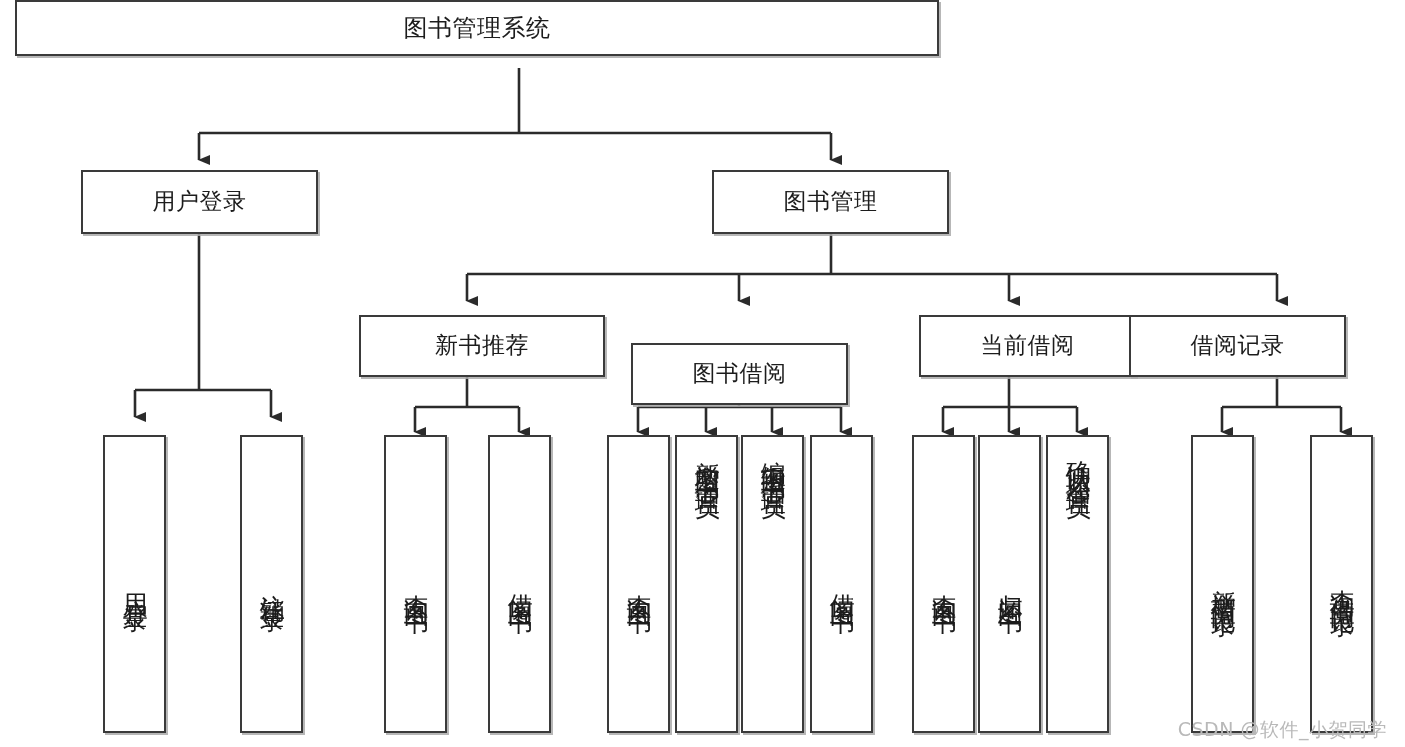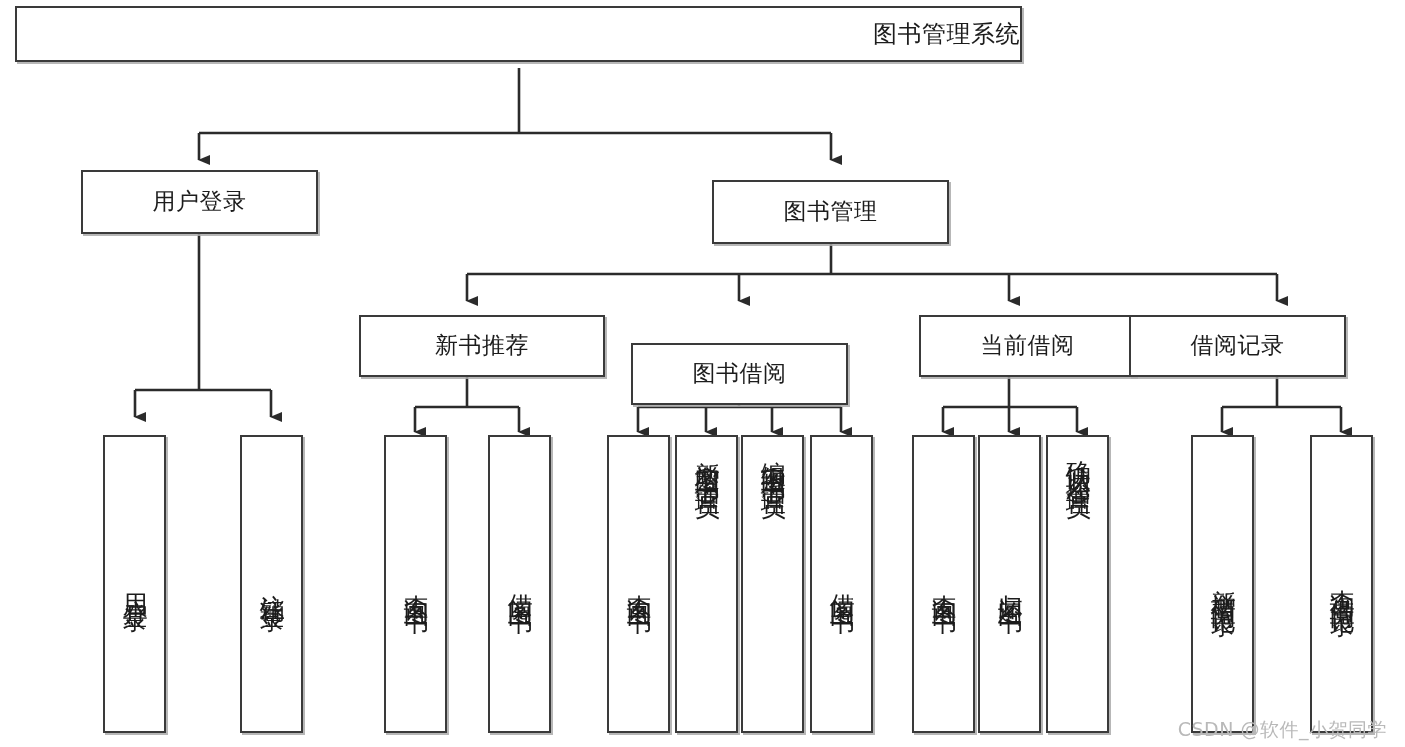--- a/index.html
+++ b/index.html
@@ -129,29 +129,29 @@
       <path d="M1009,407 L1009,432" marker-end="url(#arrow)"></path>
       <path d="M1077,407 L1077,432" marker-end="url(#arrow)"></path>
 
       <path d="M1277,377 L1277,407"></path>
       <path d="M1222,407 L1341,407"></path>
       <path d="M1222,407 L1222,432" marker-end="url(#arrow)"></path>
       <path d="M1341,407 L1341,432" marker-end="url(#arrow)"></path>
     </g>
   </svg>
 
-  <div class="node h root" style="left:15px; top:6px; width:1007px; height:56px;justify-content:flex-end;">
+  <div class="node h root" style="left:15px; top:0; width:924px; height:56px;">
     <span class="label">图书管理系统</span>
   </div>
 
   <div class="node h" style="left:81px; top:170px; width:237px; height:64px;">
     <span class="label">用户登录</span>
   </div>
 
-  <div class="node h" style="left:712px; top:180px; width:237px; height:64px;">
+  <div class="node h" style="left:712px; top:170px; width:237px; height:64px;">
     <span class="label">图书管理</span>
   </div>
 
   <div class="node h" style="left:359px; top:315px; width:246px; height:62px;">
     <span class="label">新书推荐</span>
   </div>
 
   <div class="node h" style="left:631px; top:315px; width:217px; height:62px;margin-top:28px;">
     <span class="label">图书借阅</span>
   </div>

